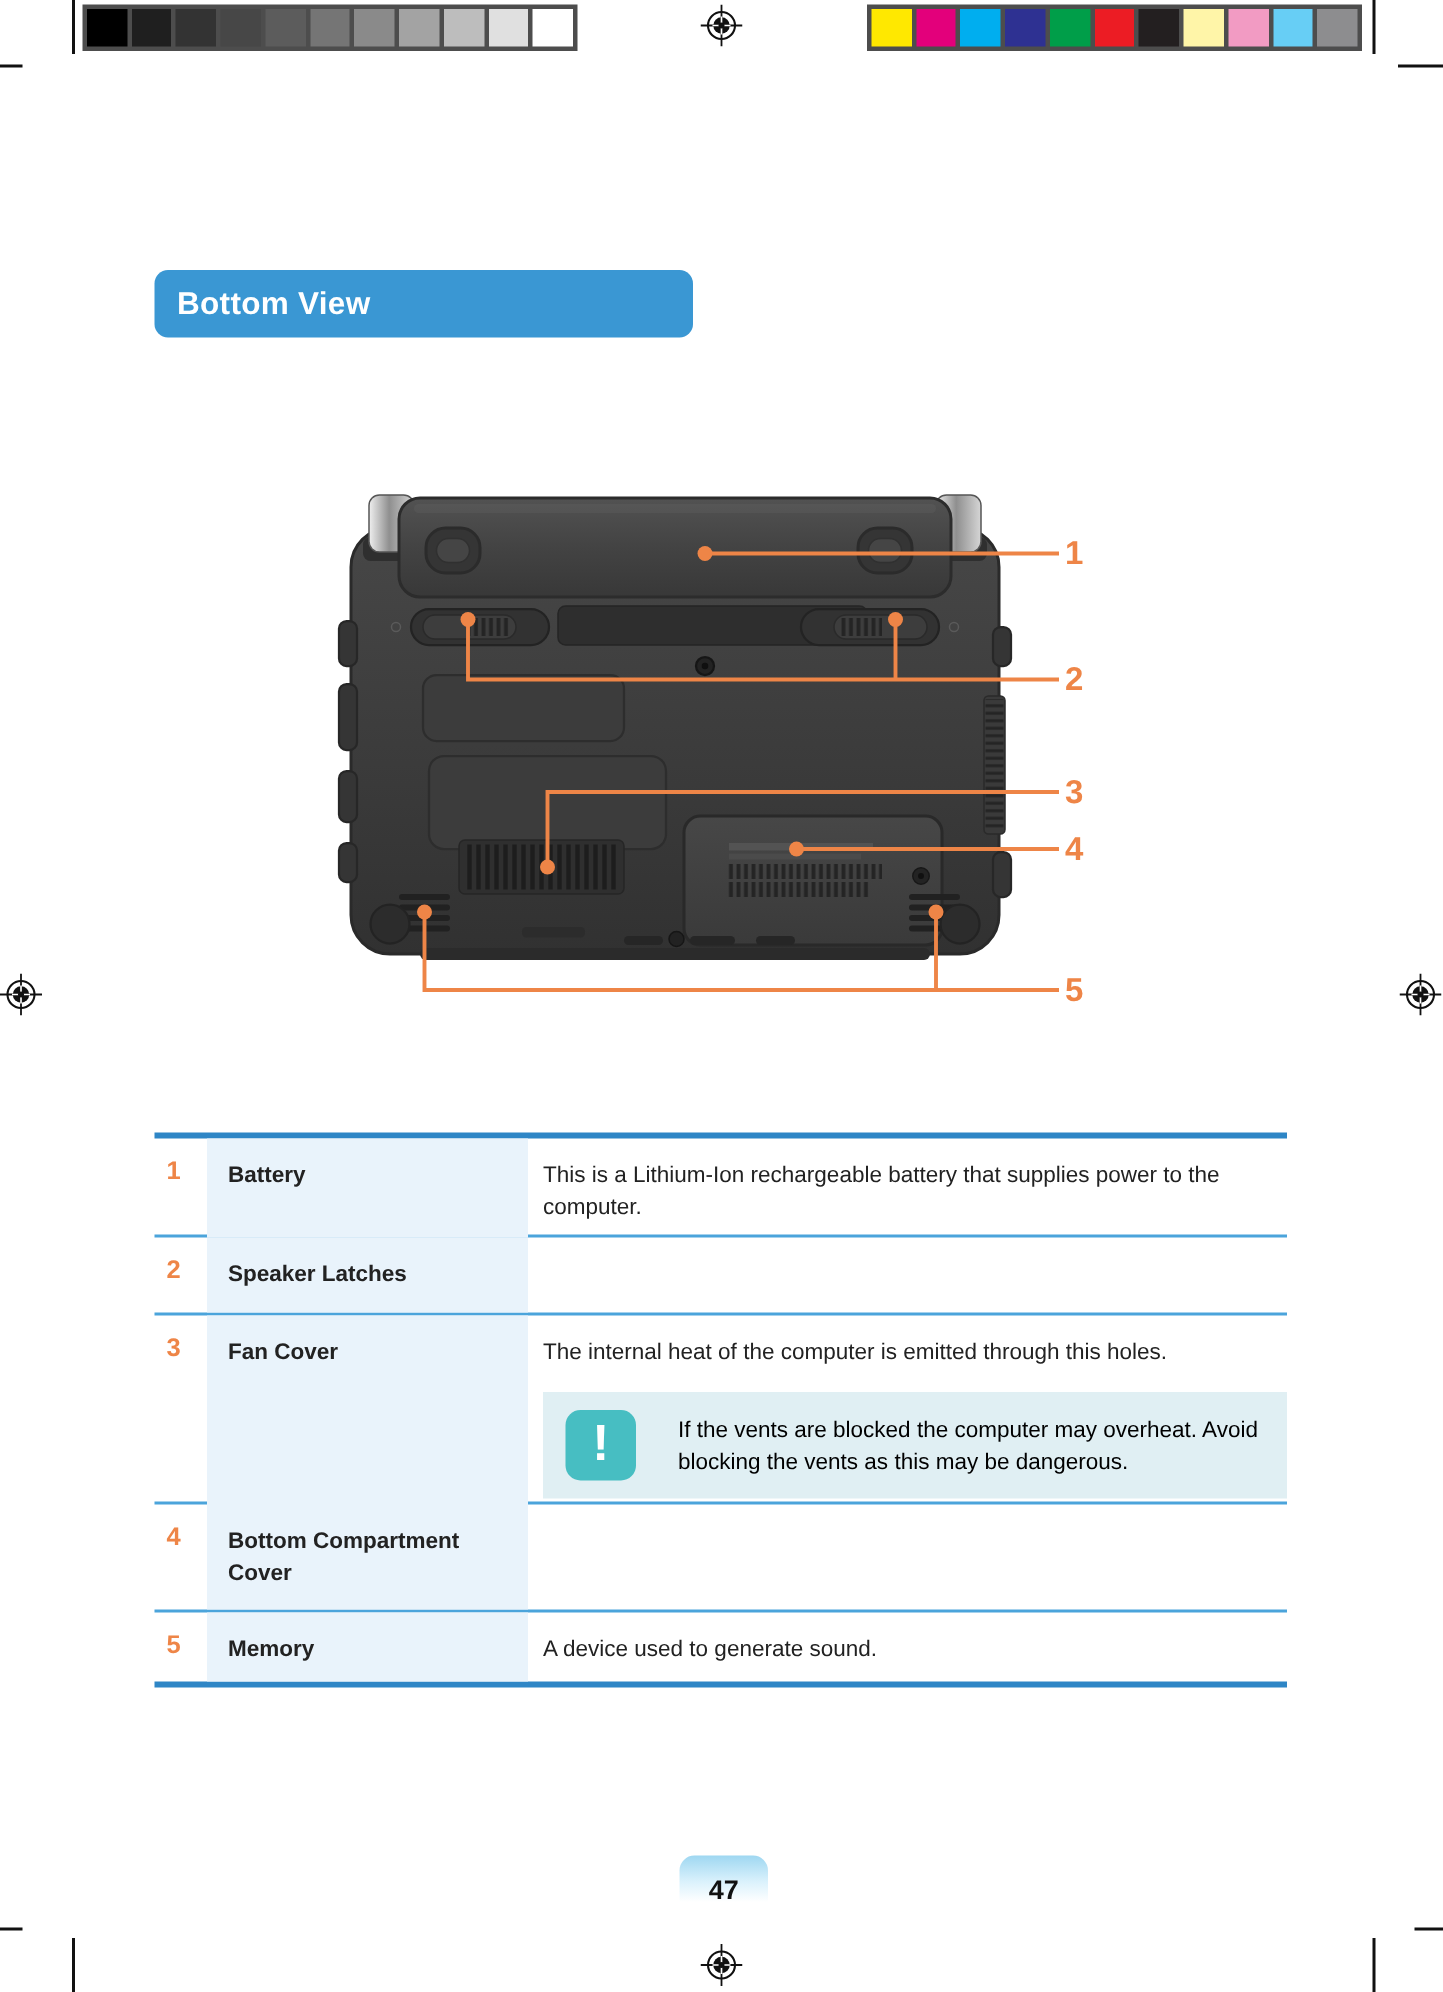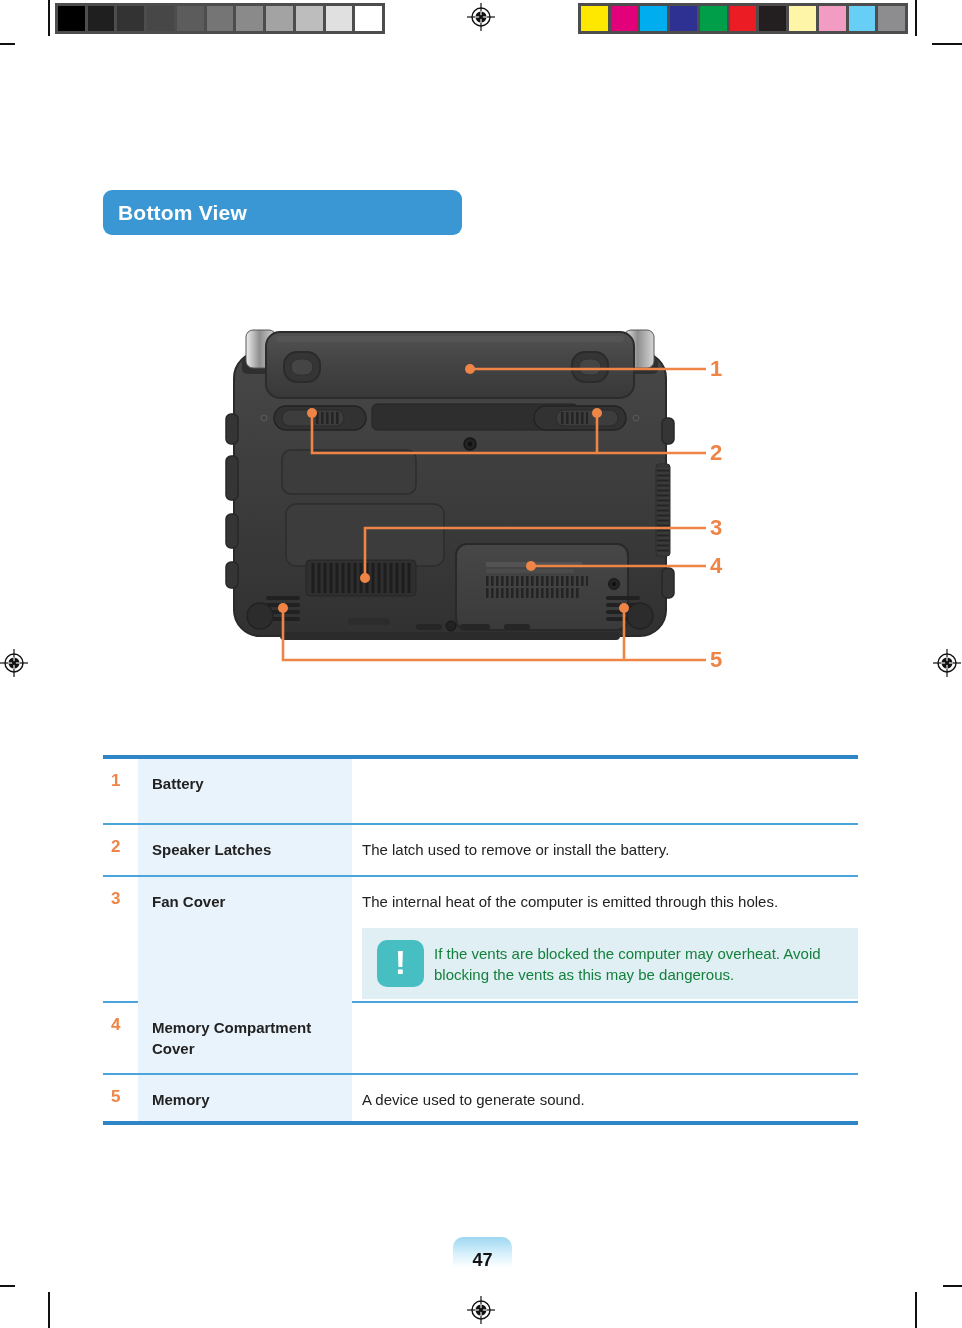--- a/index.html
+++ b/index.html
@@ -8,21 +8,21 @@
   #page { position:relative; width:962px; height:1328px; background:#fff; overflow:hidden; }
 
   
   .calbar { position:absolute; top:3px; height:31px; width:330px; background:#4d4d4d;
             display:flex; gap:3px; padding:3px; }
   .calbar .sw { flex:1; }
   .cropline { position:absolute; background:#111; }
   .regmark { position:absolute; width:28px; height:28px; }
 
   
-  .sec-header { position:absolute; left:103px; top:190px; width:359px; height:45px;
+  .sec-header { position:absolute; left:103px; top:180px; width:359px; height:45px;
                 background:#3a97d3; border-radius:9px; display:flex; align-items:center; }
   .sec-header span { color:#fff; font-size:21px; font-weight:bold; padding-left:15px;
                      letter-spacing:.2px; }
 
   
   #figure-wrap { position:absolute; left:220px; top:318px; width:520px; height:365px; }
   .callout-num { position:absolute; width:30px; color:#ee8547; font-size:22px;
                  font-weight:bold; line-height:26px; }
 
   
@@ -35,21 +35,21 @@
            line-height:21px; padding:14px 26px 10px 14px; }
   .tdesc { color:#222; font-size:15px; line-height:21px; padding:14px 0 10px 10px; }
   .row1 { height:64px; } .row2 { height:52px; } .row3 { height:126px; }
   .row4 { height:72px; } .row5 { height:48px; }
 
   .note-box { margin-top:16px; width:496px; background:#e0eff3; display:flex;
               align-items:center; padding:12px 12px 12px 15px; }
   .note-icon { flex:0 0 47px; height:47px; background:#47bec2; border-radius:10px;
                color:#fff; font-size:34px; font-weight:bold; display:flex;
                align-items:center; justify-content:center; padding-bottom:3px; }
-  .note-text { margin-left:10px; width:400px; font-size:15px; line-height:21px; color:#15803d; }
+  .note-text { margin-left:28px; width:400px; font-size:15px; line-height:21px; color:#000000; }
 
   
   .page-badge { position:absolute; left:453px; top:1237px; width:59px; height:31px;
                 border-radius:10px 10px 0 0;
                 background:linear-gradient(180deg,#9ed7f1 0%,#d9f1fc 55%,#ffffff 100%);
                 display:flex; align-items:center; justify-content:center; }
   .page-badge span { font-size:18px; font-weight:bold; color:#121212;margin-top:15px; }
 </style>
 </head>
 <body>
@@ -274,43 +274,43 @@
   <span class="callout-num" style="left:710px;top:440px;">2</span>
   <span class="callout-num" style="left:710px;top:515px;">3</span>
   <span class="callout-num" style="left:710px;top:553px;">4</span>
   <span class="callout-num" style="left:710px;top:647px;">5</span>
 
   <div id="parts-table">
 
     <div class="trow row1">
       <div class="tnum">1</div>
       <div class="tname">Battery</div>
+      <div class="tdesc">This is a Lithium-Ion rechargeable battery that supplies power to the computer.</div>
     </div>
 
     <div class="trow row2">
       <div class="tnum">2</div>
       <div class="tname">Speaker Latches</div>
-      <div class="tdesc">The latch used to remove or install the battery.</div>
     </div>
 
     <div class="trow row3">
       <div class="tnum">3</div>
       <div class="tname">Fan Cover</div>
       <div class="tdesc">
         <span>The internal heat of the computer is emitted through this holes.</span>
         <div class="note-box">
           <div class="note-icon">!</div>
           <div class="note-text">If the vents are blocked the computer may overheat. Avoid blocking the vents as this may be dangerous.</div>
         </div>
       </div>
     </div>
 
     <div class="trow row4">
       <div class="tnum">4</div>
-      <div class="tname">Memory Compartment Cover</div>
+      <div class="tname">Bottom Compartment Cover</div>
     </div>
 
     <div class="trow row5">
       <div class="tnum">5</div>
       <div class="tname">Memory</div>
       <div class="tdesc">A device used to generate sound.</div>
     </div>
 
   </div>
 

